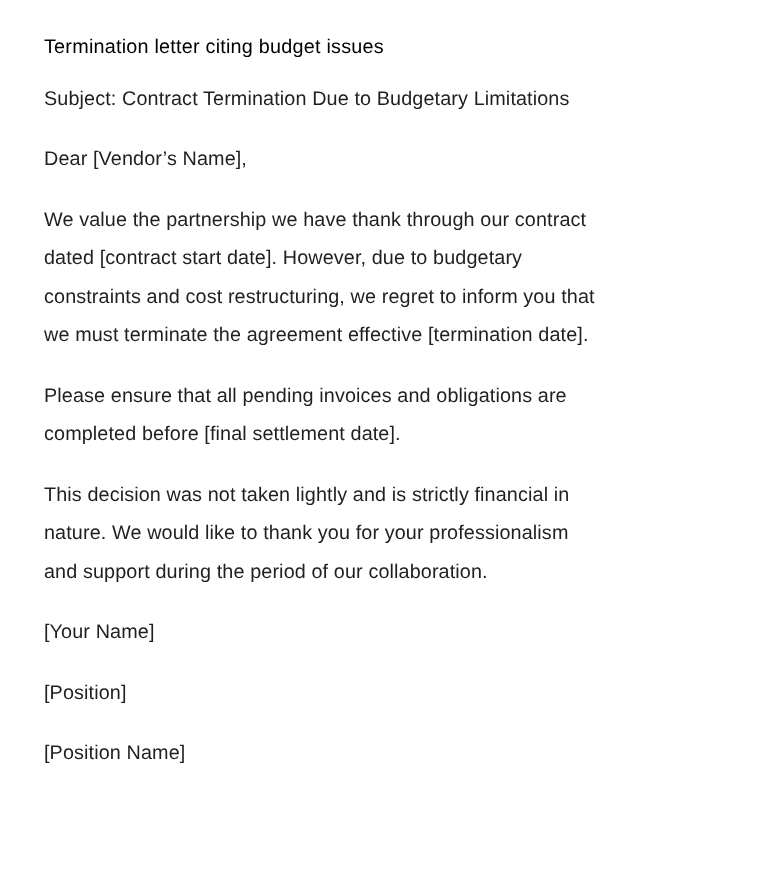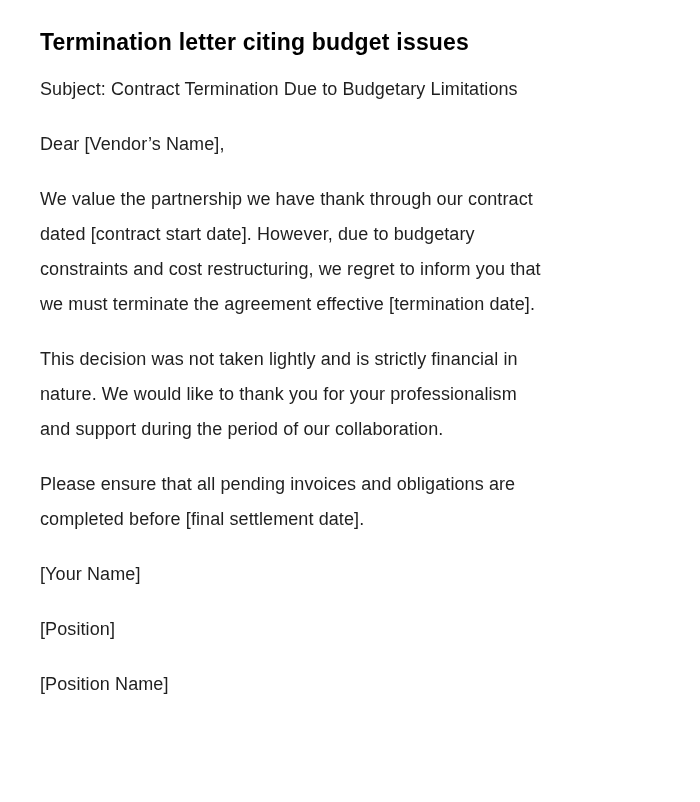--- a/index.html
+++ b/index.html
@@ -15,22 +15,22 @@
     color: #1f1f1f;
   }
   .page {
     box-sizing: border-box;
     width: 700px;
     min-height: 802px;
     padding: 26px 40px 40px 40px;
     background: #ffffff;
   }
   .doc-title {
-    font-size: 23px;
-    font-weight: 700;
+    font-size: 18px;
+    font-weight: 400;
     color: #000000;
     line-height: 32px;
     margin: 0 0 14px 0;
     letter-spacing: 0.2px;
   }
   .para {
     font-size: 18px;
     font-weight: 400;
     line-height: 35px;
     margin: 0 0 20px 0;
@@ -46,26 +46,26 @@
 
   <p class="para">Subject: Contract Termination Due to Budgetary Limitations</p>
 
   <p class="para">Dear [Vendor’s Name],</p>
 
   <p class="para">We value the partnership we have thank through our contract
 dated [contract start date]. However, due to budgetary
 constraints and cost restructuring, we regret to inform you that
 we must terminate the agreement effective [termination date].</p>
 
+  <p class="para">Please ensure that all pending invoices and obligations are
+completed before [final settlement date].</p>
+
   <p class="para">This decision was not taken lightly and is strictly financial in
 nature. We would like to thank you for your professionalism
 and support during the period of our collaboration.</p>
-
-  <p class="para">Please ensure that all pending invoices and obligations are
-completed before [final settlement date].</p>
 
 
   <p class="para">[Your Name]</p>
 
   <p class="para">[Position]</p>
 
   <p class="para">[Position Name]</p>
 </div>
 
 </body></html>

